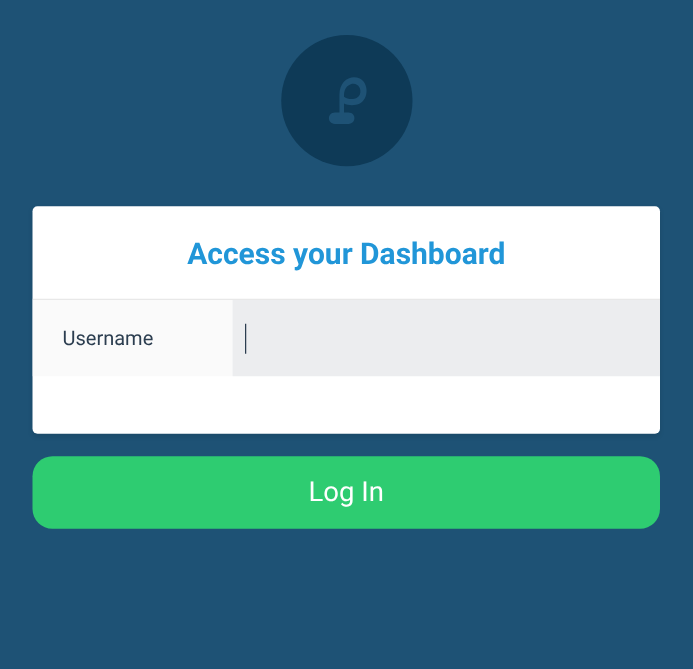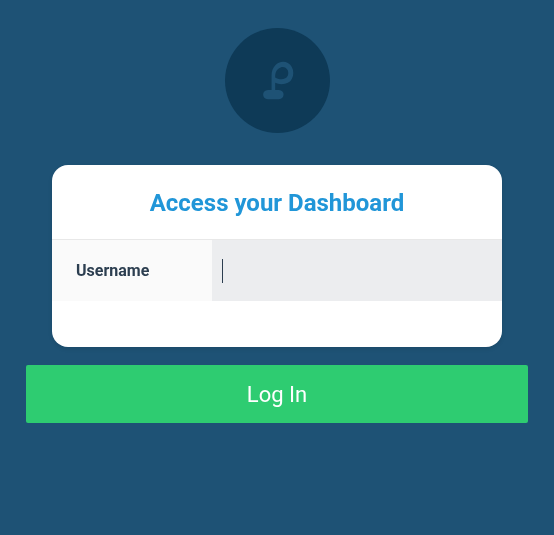--- a/index.html
+++ b/index.html
@@ -26,23 +26,23 @@
       display: flex;
       align-items: center;
       justify-content: center;
       margin-bottom: 32px;
     }
     .logo-circle svg {
       width: 58px;
       height: 58px;
     }
     .login-card {
-      width: 450px;
+      width: 502px;
       background-color: #ffffff;
-      border-radius: 16px;
+      border-radius: 4px;
       overflow: hidden;
       box-shadow: 0 2px 4px rgba(0,0,0,0.1);
     }
     .card-title {
       text-align: center;
       color: #2196d8;
       font-size: 24px;
       font-weight: 700;
       padding: 24px 0 22px 0;
     }
@@ -52,21 +52,21 @@
       height: 62px;
     }
     .form-row:last-of-type {
       border-bottom: 1px solid #e8e8e8;
     }
     .form-label {
       width: 160px;
       padding-left: 24px;
       display: flex;
       align-items: center;
-      font-weight: 700;
+      font-weight: 400;
       font-size: 16px;
       color: #2c3e50;
       background-color: #fafafa;
     }
     .form-input-wrap {
       flex: 1;
       background-color: #ecedef;
       display: flex;
       align-items: center;
     }
@@ -89,21 +89,21 @@
     .card-spacer {
       height: 46px;
     }
     .login-button {
       width: 502px;
       margin-top: 18px;
       height: 58px;
       background-color: #2ecc71;
       color: #ffffff;
       border: none;
-      border-radius: 2px;
+      border-radius: 16px;
       font-size: 22px;
       font-weight: 400;
       cursor: pointer;
       font-family: inherit;
     }
   </style>
 </head>
 <body>
 
 <div class="logo-circle">

